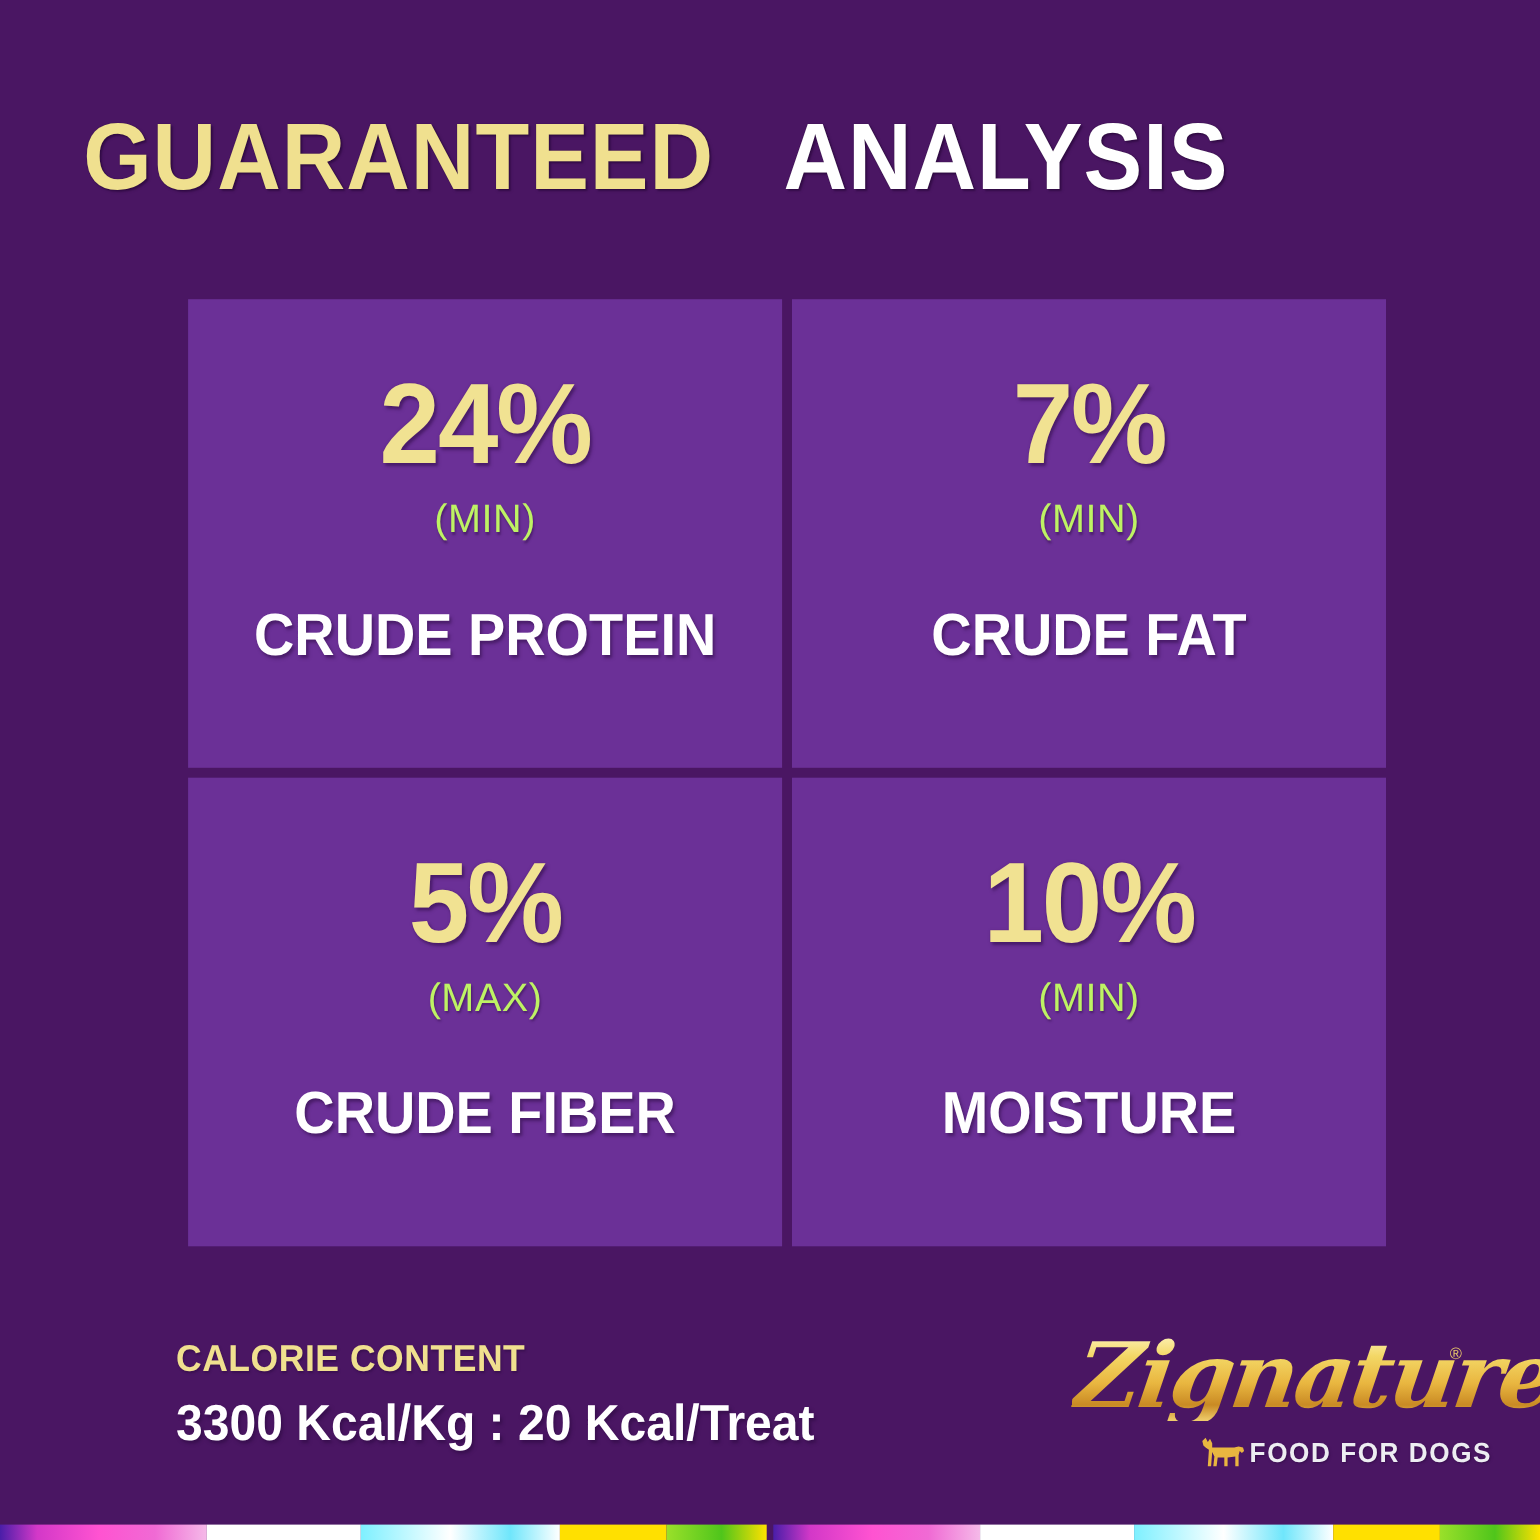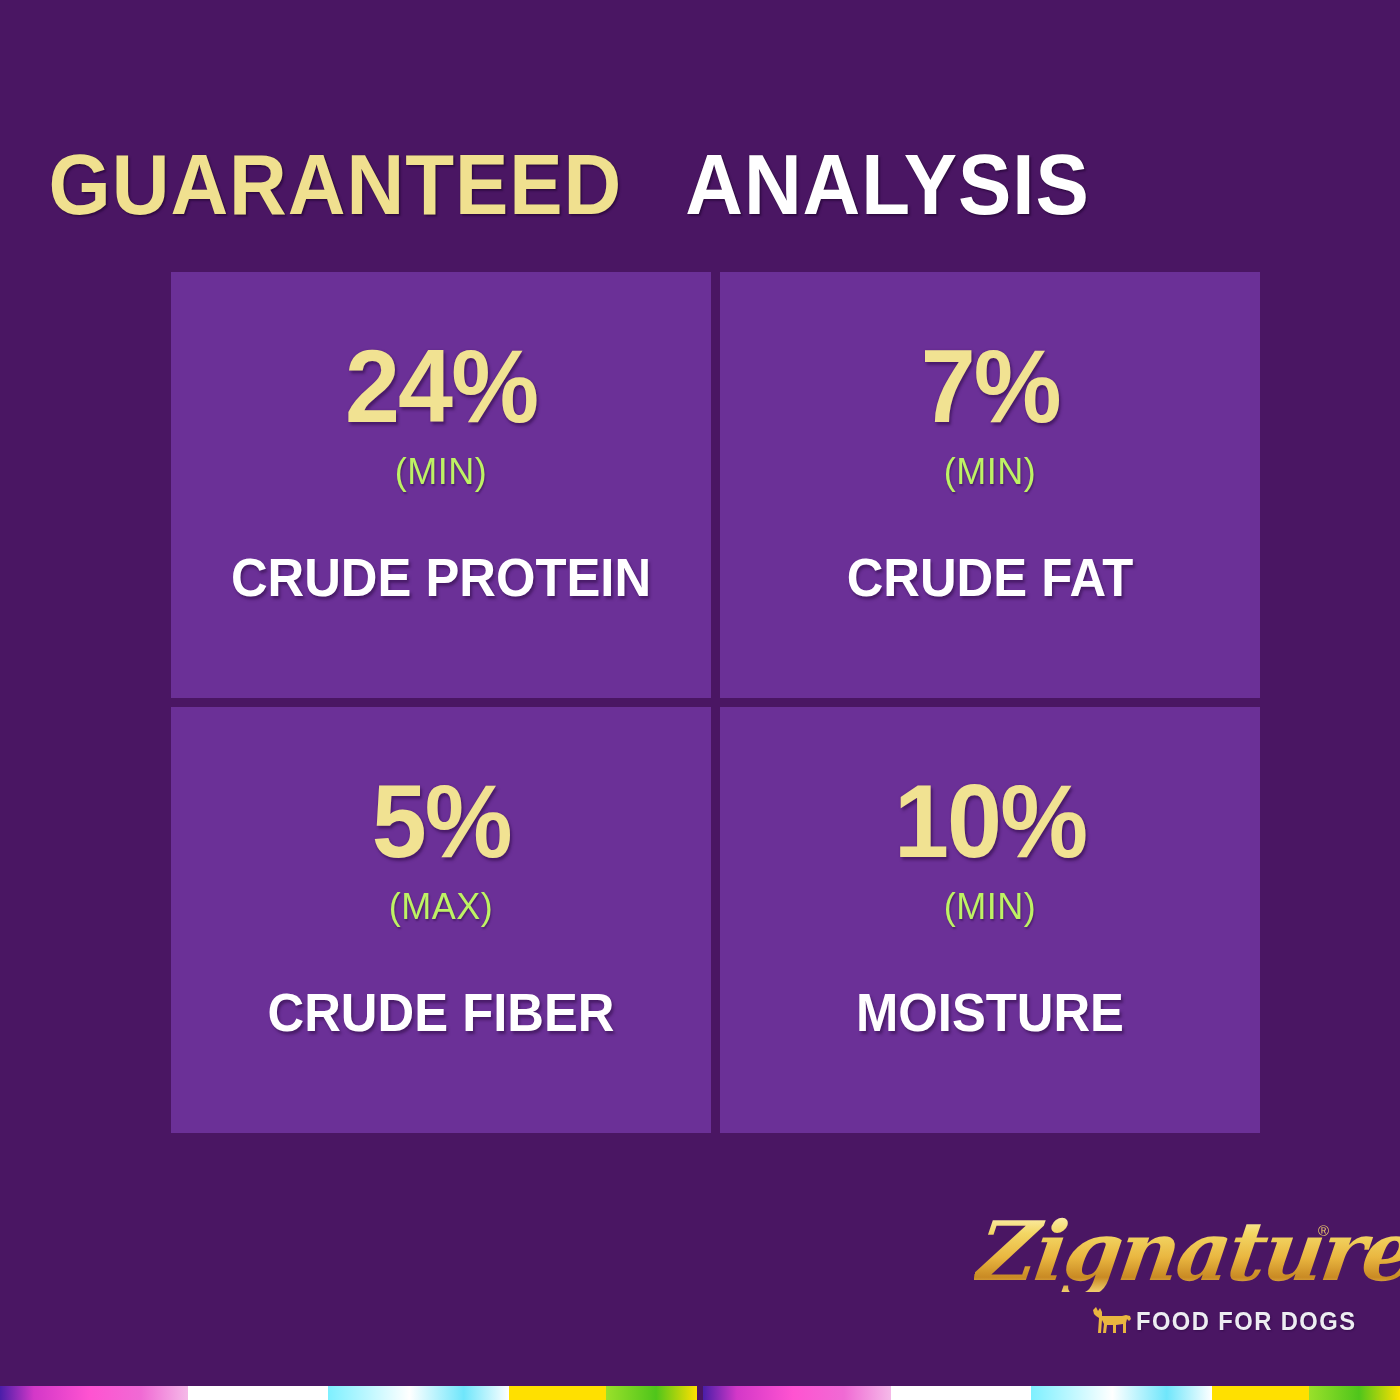--- a/index.html
+++ b/index.html
@@ -24,23 +24,22 @@
     display: flex;
     flex-direction: column;
   }
 
   
   #title-bar {
     position: absolute;
     left: 0;
     top: 98px;
     width: 1132px;
-    text-align: center;
+    text-align: right;
     white-space: nowrap;
-    margin-top: 41px;
   }
   .title-word {
     display: inline-block;
     font-family: "Liberation Sans", sans-serif;
     font-weight: bold;
     font-size: 86px;
     letter-spacing: 1px;
     line-height: 1.05;
     transform: scaleX(0.93);
     transform-origin: center;
@@ -270,20 +269,24 @@
     <div class="cell">
       <div class="cell-value">10%</div>
       <div class="cell-qualifier">(MIN)</div>
       <div class="cell-label">MOISTURE</div>
     </div>
 
   </div>
 
   <div id="footer">
 
+    <div id="calorie-block">
+      <div id="calorie-heading">CALORIE CONTENT</div>
+      <div id="calorie-value">3300 Kcal/Kg : 20 Kcal/Treat</div>
+    </div>
 
     <div id="brand-logo">
       <div id="brand-wordmark">Zignature</div>
       <div id="brand-tm">®</div>
       <div id="brand-tagline-row">
         <svg id="dog-icon" width="46" height="30" viewBox="0 0 46 30" aria-hidden="true">
           <path fill="#E9B640" d="M3 4 L6 1 L8 5 L10 2 L12 6 L12 10 L20 10 L32 10 L36 9 L40 10 L41 13 L39 15 L37 13 L36 17 L36 27 L33 27 L33 18 L26 19 L26 27 L23 27 L23 19 L17 19 L16 27 L13 27 L14 18 L12 14 L11 27 L8 27 L9 12 L6 10 L4 8 Z"></path>
         </svg>
         <div id="brand-tagline">FOOD FOR DOGS</div>
       </div>

